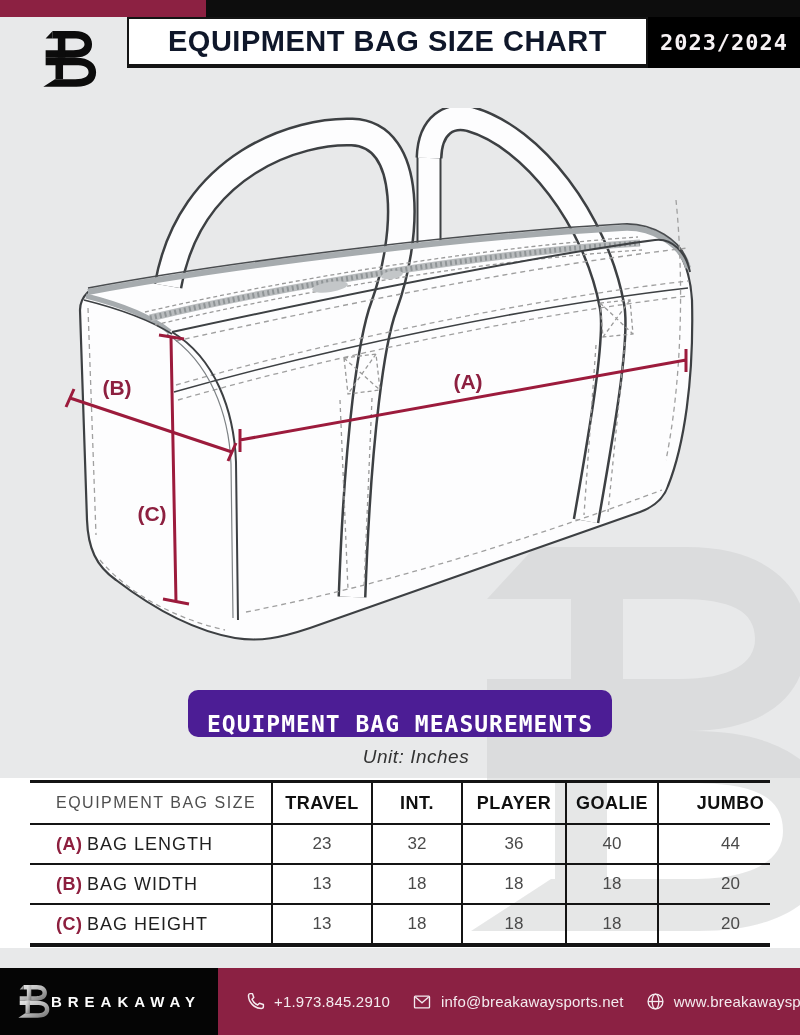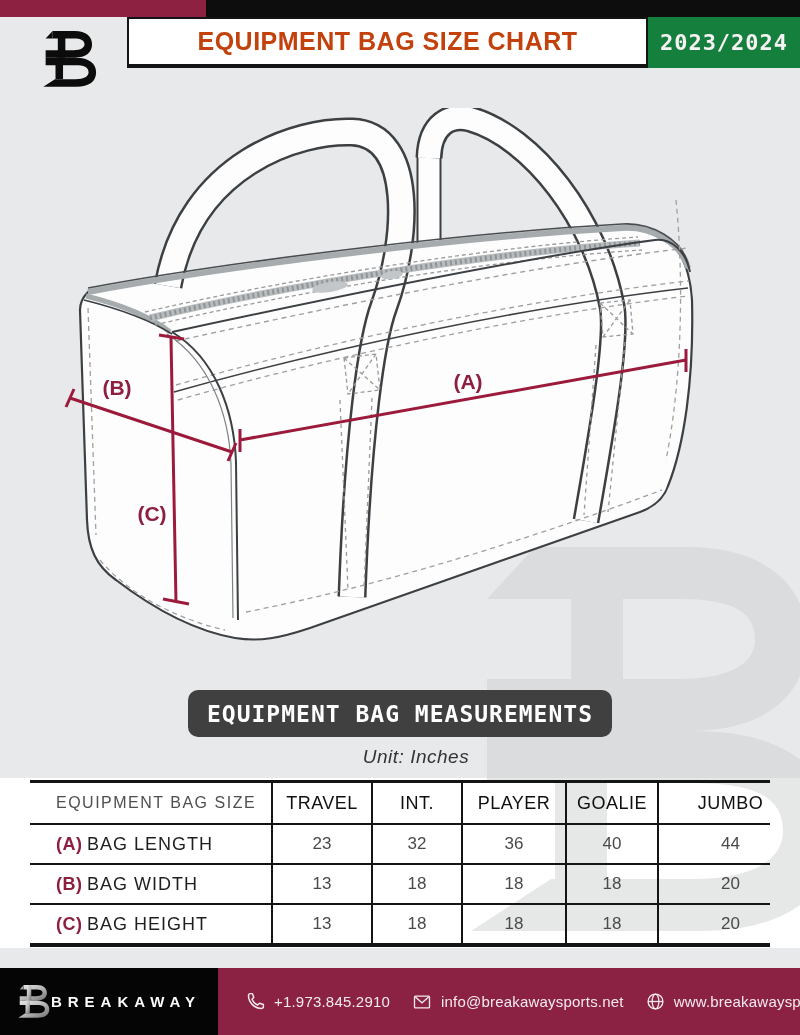--- a/index.html
+++ b/index.html
@@ -10,40 +10,40 @@
   }
   
   .strip{position:absolute;top:0;height:17px;}
   .strip.maroon{left:0;width:206px;background:#8c2142;}
   .strip.black{left:206px;width:594px;background:#0d0d0d;}
   .title-box{
     position:absolute;left:127px;top:17px;width:521px;height:51px;
     background:#ffffff;border:2px solid #141414;border-bottom-width:4px;
     box-sizing:border-box;display:flex;align-items:center;justify-content:center;
   }
-  .title-box span{font-size:25px;font-weight:bold;letter-spacing:.5px;color:#c2410c;}
+  .title-box span{font-size:29px;font-weight:bold;letter-spacing:.5px;color:#0f172a;}
   .year-box{
     position:absolute;left:648px;top:17px;width:152px;height:51px;
-    background:#15803d;display:flex;align-items:center;justify-content:center;
+    background:#000000;display:flex;align-items:center;justify-content:center;
   }
   .year-box span{
     font-family:"DejaVu Sans Mono",monospace;font-weight:bold;
     font-size:22px;letter-spacing:1px;color:#f7f2f4;
   }
   .logo-header{position:absolute;left:41px;top:26px;width:58px;height:68px;}
   
   .diagram{position:absolute;left:0;top:108px;width:800px;height:570px;}
   .dim-label{font-weight:bold;font-size:21px;fill:#8d2040;font-family:"Liberation Sans",sans-serif;}
   
   .watermark{position:absolute;left:455px;top:515px;width:400px;height:464px;opacity:.5;z-index:1;}
   
   .banner{
     position:absolute;left:50%;top:690px;transform:translateX(-50%);
-    width:424px;height:47px;background:#404040;border-radius:10px;
-    display:flex;align-items:center;justify-content:center;z-index:2;
+    width:424px;height:47px;background:#4c1d95;border-radius:10px;
+    display:flex;align-items:flex-end;justify-content:center;z-index:2;
   }
   .banner span{
     font-family:"DejaVu Sans Mono",monospace;font-weight:bold;
     font-size:23px;letter-spacing:1px;color:#fff;white-space:nowrap;
   }
   .unit-note{
     position:absolute;left:0;top:746px;width:800px;text-align:center;z-index:2;
     font-style:italic;font-size:19px;color:#333;letter-spacing:.5px;padding-left:16px;
   }
   
@@ -55,21 +55,21 @@
   .size-table th,.size-table td{
     border:2px solid #141414;border-left-width:2px;border-right-width:2px;
     padding:0;height:38px;text-align:center;vertical-align:middle;background:transparent;
   }
   .size-table tr:first-child th{height:40px;}
   .size-table th:first-child,.size-table td:first-child{border-left:none;text-align:left;padding-left:26px;}
   .size-table th:last-child,.size-table td:last-child{border-right:none;padding-left:32px;}
   .size-table tr:first-child th{border-top:3px solid #141414;}
   .size-table tr:last-child td{border-bottom:4px solid #141414;}
   .th-size{font-weight:normal;color:#4f4f4f;font-size:16px;letter-spacing:1.5px;}
-  .th-col{font-weight:normal;color:#101010;font-size:18px;letter-spacing:.5px;}
+  .th-col{font-weight:bold;color:#101010;font-size:18px;letter-spacing:.5px;}
   .row-key{font-weight:bold;color:#8d1f3e;font-size:18px;letter-spacing:.5px;}
   .row-lbl{color:#1f1f1f;font-size:18px;letter-spacing:1px;}
   .val{color:#4a4a4a;font-size:17px;}
   
   .footer{position:absolute;left:0;top:968px;width:800px;height:67px;display:flex;z-index:3;}
   .footer-black{
     width:218px;height:100%;background:#050505;display:flex;
     align-items:center;justify-content:center;flex:none;
   }
   .footer-brand{color:#fcfcfc;font-weight:bold;font-size:15px;letter-spacing:6px;}

